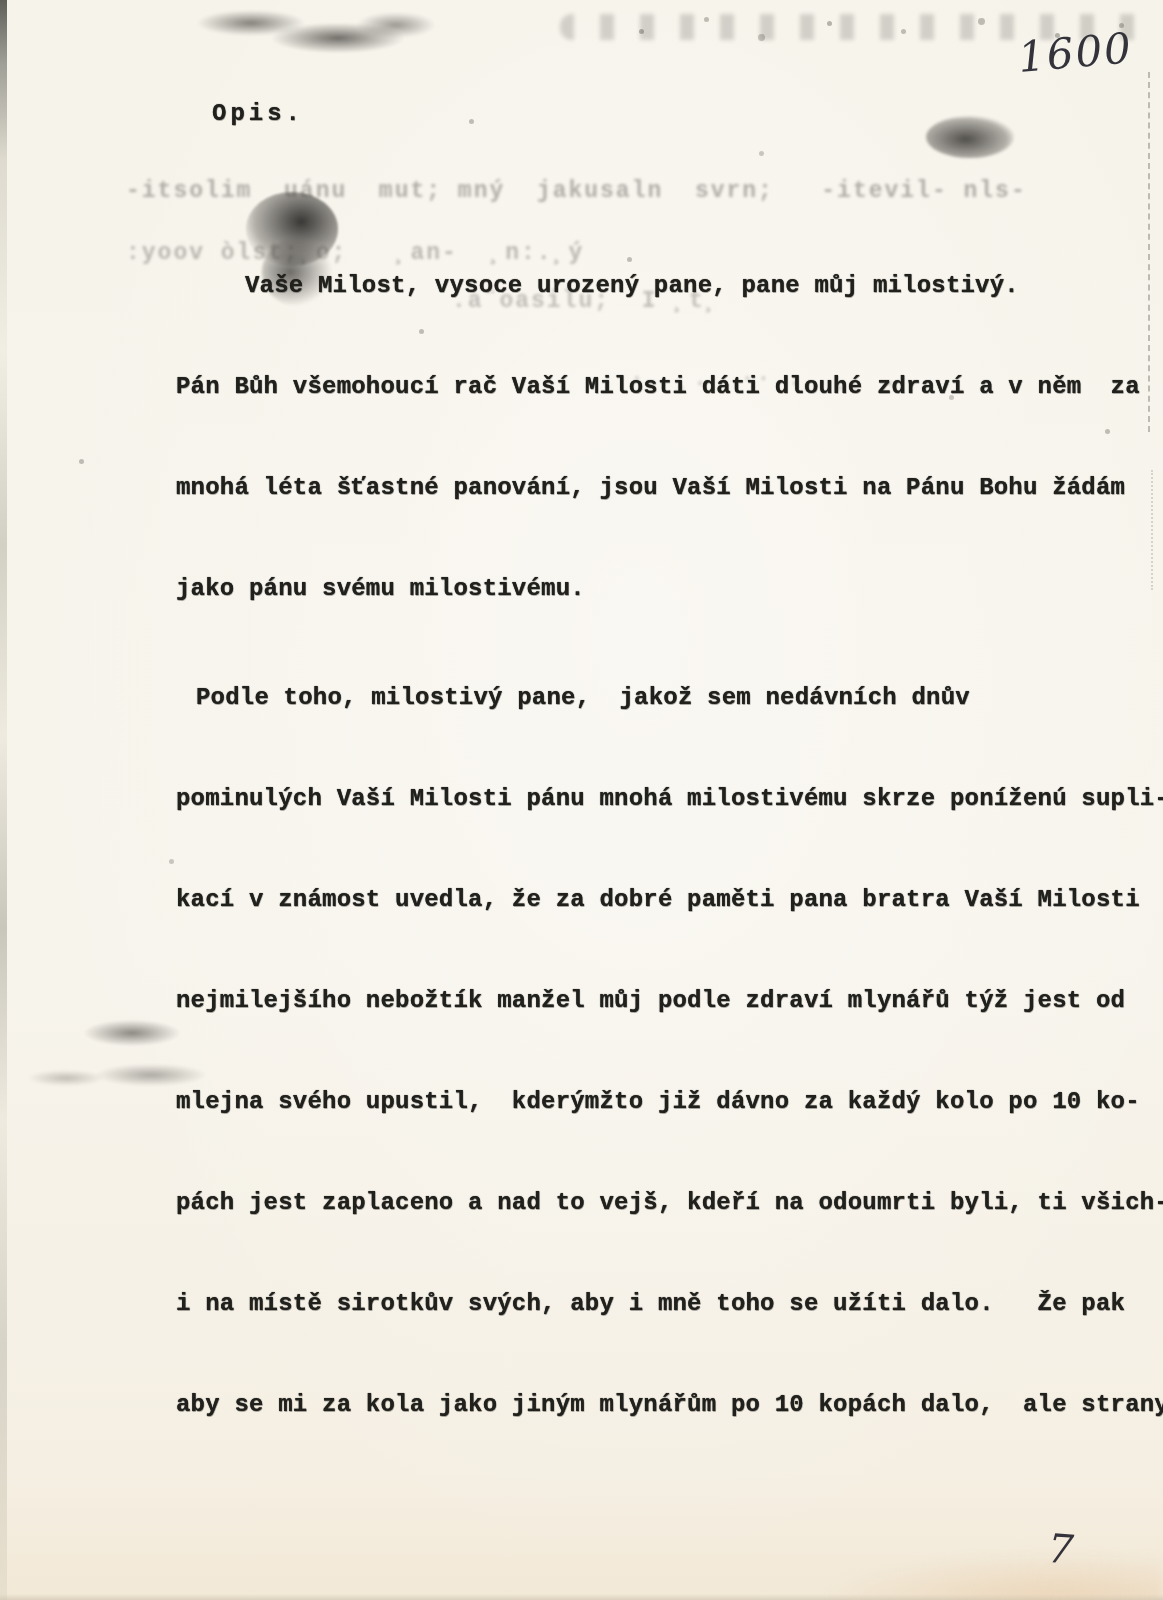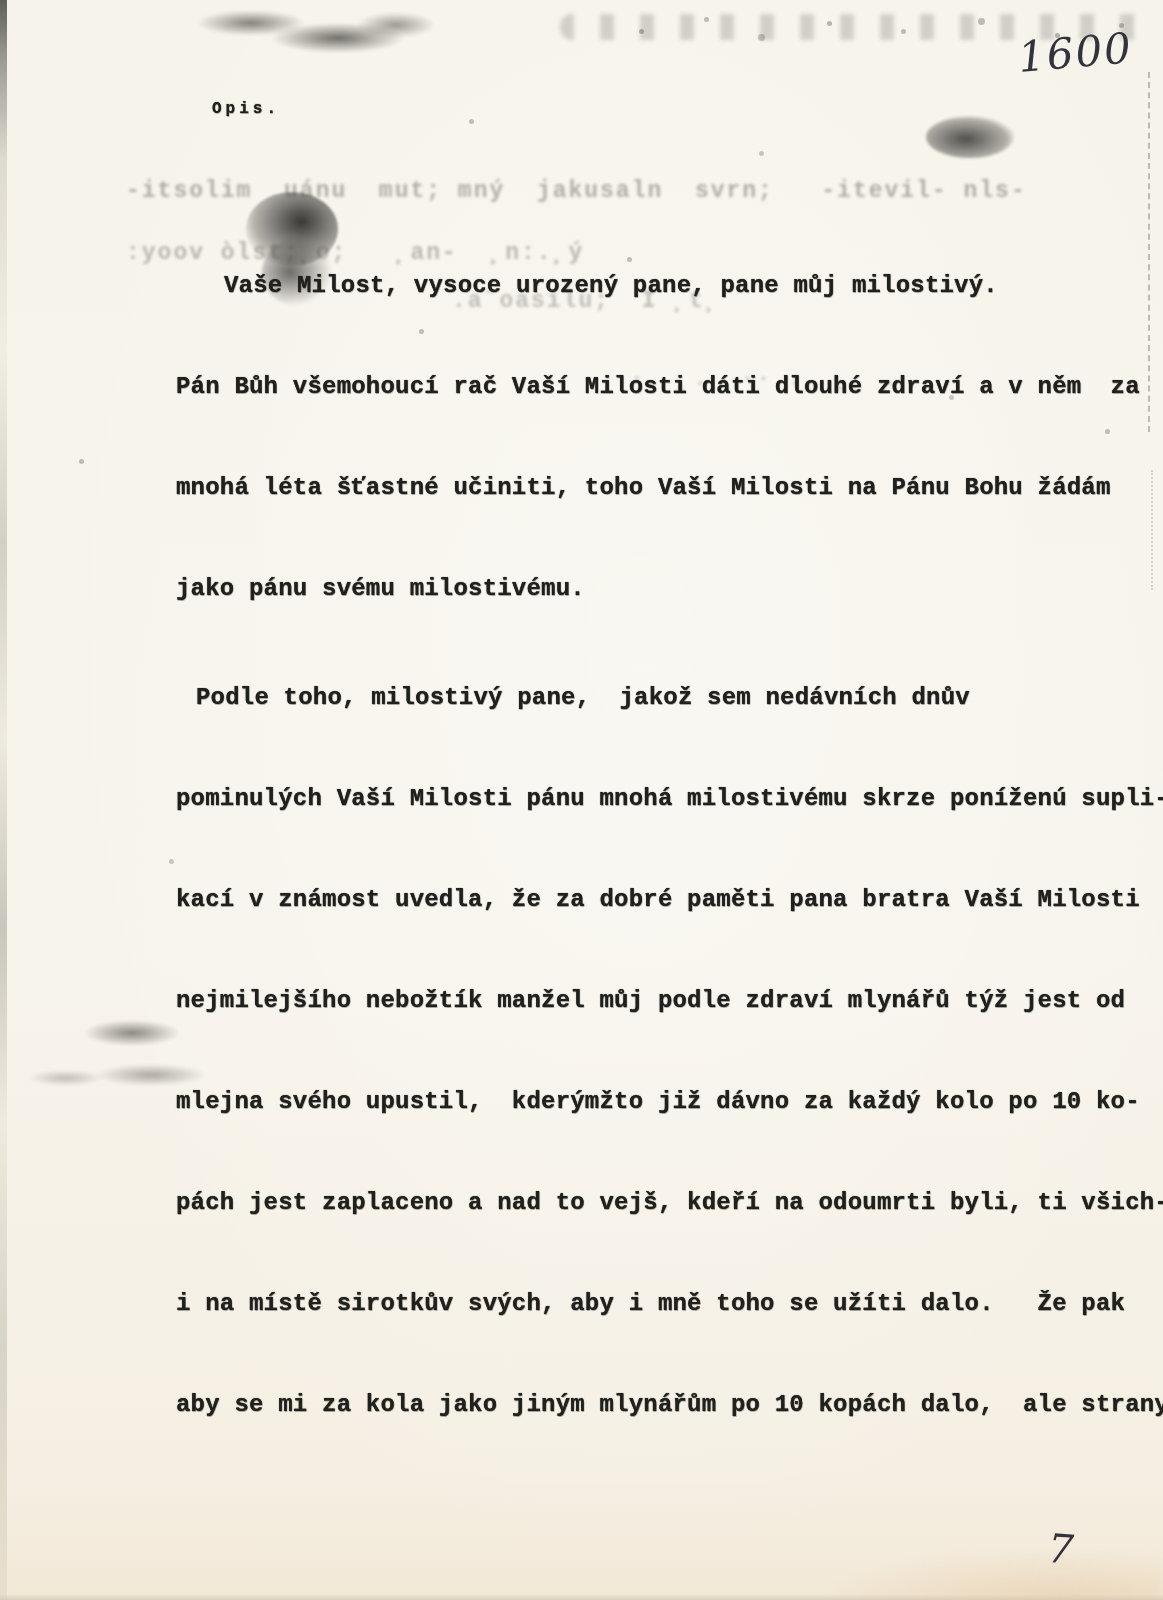--- a/index.html
+++ b/index.html
@@ -35,24 +35,24 @@
     position:absolute;left:820px;top:1550px;width:343px;height:50px;
     background:radial-gradient(ellipse at 70% 100%, rgba(224,185,140,.4), rgba(0,0,0,0) 70%);
     filter:blur(4px);
   }
   
   .typed{
     font-weight:700;font-size:24px;letter-spacing:.2px;
     text-shadow:0 0 1px rgba(28,26,22,.85),.5px .5px 0 rgba(28,26,22,.3);
     white-space:pre;
   }
-  .heading{position:absolute;left:212px;top:100px;font-size:16px;letter-spacing:4px;text-align:center;}
+  .heading{position:absolute;left:212px;top:100px;font-size:24px;letter-spacing:4px;text-align:center;}
   .body-text{position:absolute;left:148px;top:208px;width:1010px;}
   .line{height:47px;line-height:47px;margin-left:28px;}
-  .ind-a{margin-left:76px;}       
+  .ind-a{margin-left:97px;}       
   .ind-b{margin-left:167px;}       
   .gap-top{margin-top:8px;margin-left:48px;}
   
   .ghost{
     position:absolute;font-weight:700;font-size:23px;letter-spacing:2px;
     color:#4c4a46;white-space:pre;filter:blur(1.4px);
   }
   .g1{left:126px;top:178px;opacity:.42;}
   .g2{left:126px;top:240px;opacity:.36;}
   .g3{left:452px;top:288px;opacity:.32;}
@@ -127,21 +127,21 @@
   <div class="typed heading">Opis.</div>
 
   <div class="ghost g1">-itsolim  uánu  mut; mný  jakusaln  svrn;   -itevil- nls-</div>
   <div class="ghost g2">:yoov òlst;¸o;   ¸an-  ¸n:.¸ý</div>
   <div class="ghost g3">.a¨oasilu;  I ¸t¸</div>
   <div class="ghost g4">·. ¸.  ·· .¸ ¸¸ .</div>
 
   <div class="body-text typed">
     <div class="line ind-a">Vaše Milost, vysoce urozený pane, pane můj milostivý.</div>
     <div class="line">Pán Bůh všemohoucí rač Vaší Milosti dáti dlouhé zdraví a v něm  za</div>
-    <div class="line">mnohá léta šťastné učiniti, toho Vaší Milosti na Pánu Bohu žádám</div>
+    <div class="line">mnohá léta šťastné panování, jsou Vaší Milosti na Pánu Bohu žádám</div>
     <div class="line">jako pánu svému milostivému.</div>
     <div class="line ind-b gap-top">Podle toho, milostivý pane,  jakož sem nedávních dnův</div>
     <div class="line">pominulých Vaší Milosti pánu mnohá milostivému skrze poníženú supli-</div>
     <div class="line">kací v známost uvedla, že za dobré paměti pana bratra Vaší Milosti</div>
     <div class="line">nejmilejšího nebožtík manžel můj podle zdraví mlynářů týž jest od</div>
     <div class="line">mlejna svého upustil,  kderýmžto již dávno za každý kolo po 10 ko-</div>
     <div class="line">pách jest zaplaceno a nad to vejš, kdeří na odoumrti byli, ti všich-</div>
     <div class="line">i na místě sirotkův svých, aby i mně toho se užíti dalo.   Že pak</div>
     <div class="line">aby se mi za kola jako jiným mlynářům po 10 kopách dalo,  ale strany</div>
     

